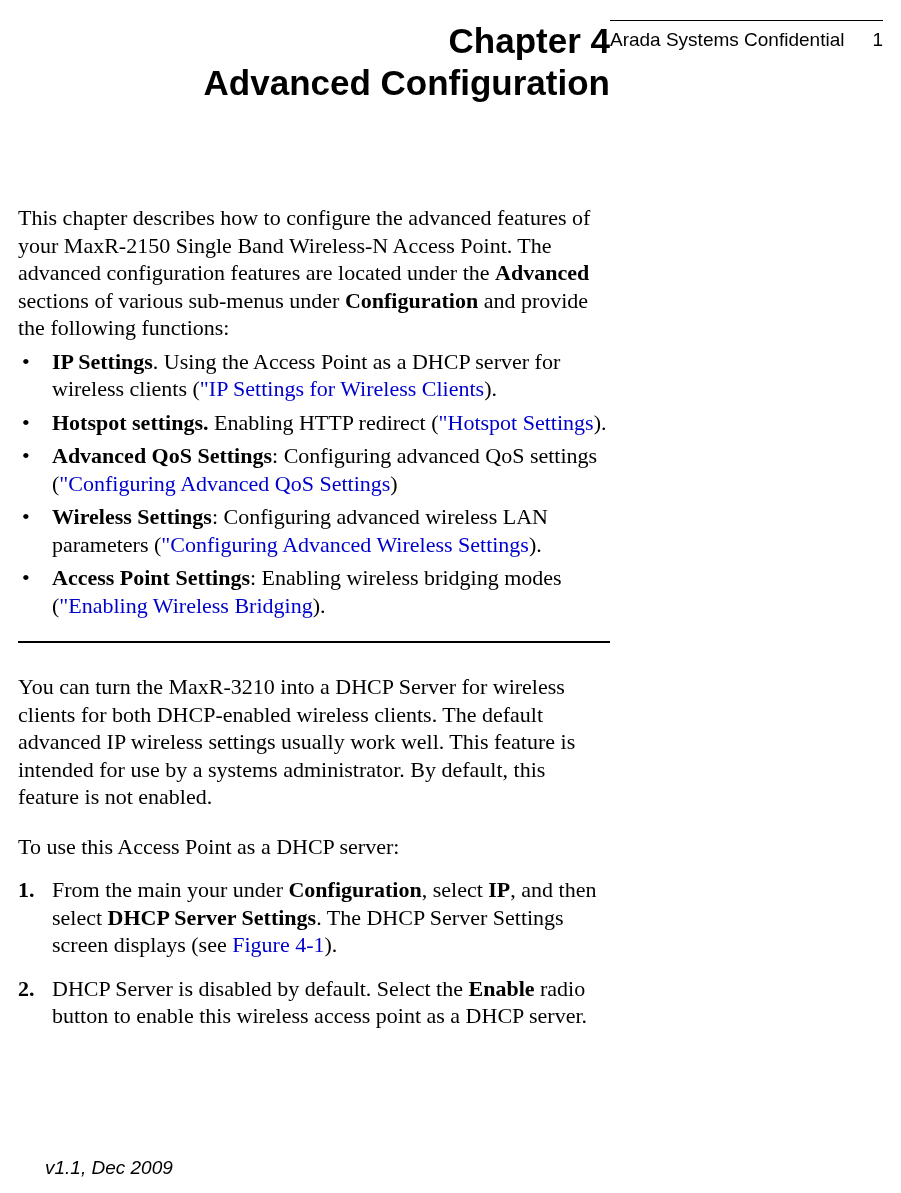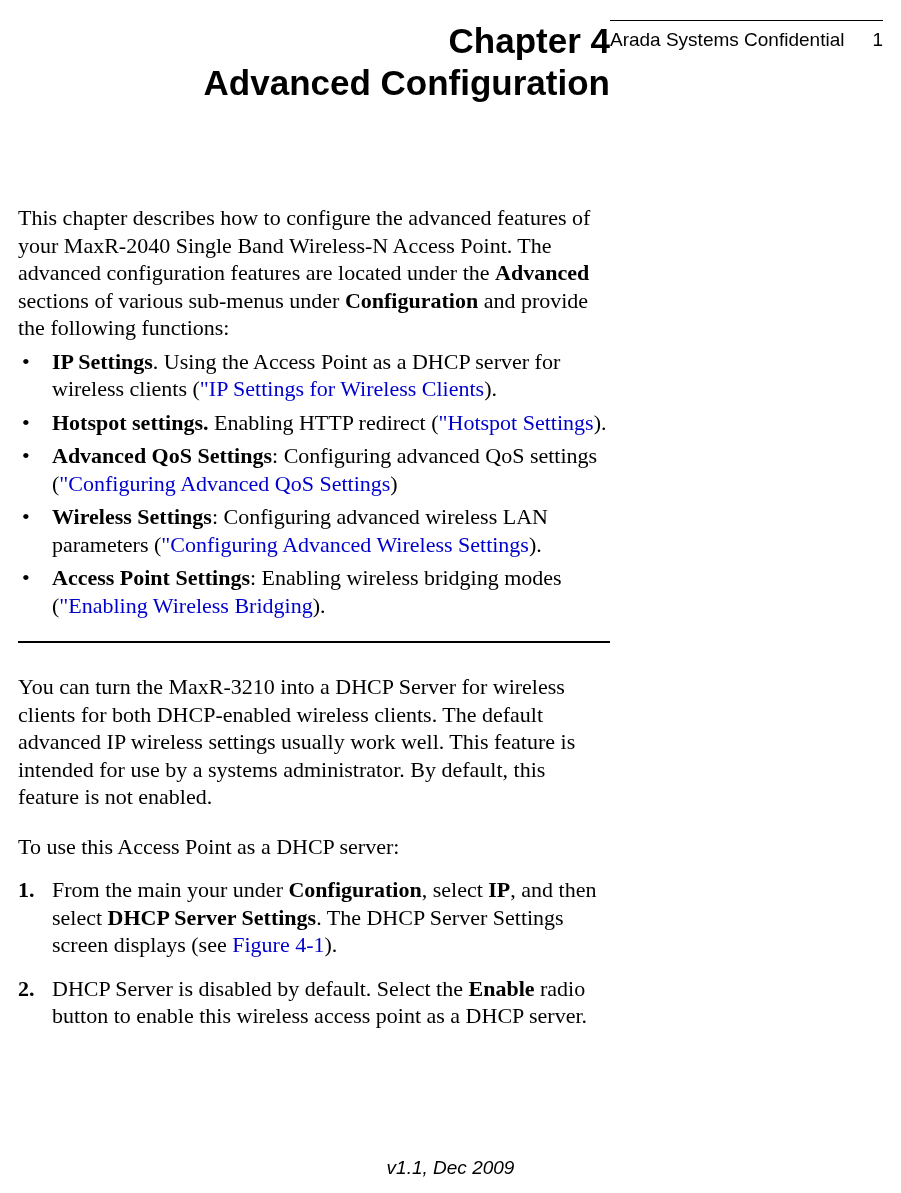--- a/index.html
+++ b/index.html
@@ -99,39 +99,40 @@
     font-size: 19px;
     display: flex;
     justify-content: space-between;
     align-items: baseline;
     gap: 28px;
   }
   .footer-center {
     position: absolute;
     left: 0;
     right: 0;
-    text-align: center;
+    text-align: left;
     font-family: Arial, Helvetica, sans-serif;
     font-style: italic;
     font-size: 19px;
     bottom: 14px;
+    padding-left: 45px;
   }
 </style>
 </head>
 <body>
 
 <div class="page">
   <div class="content">
     <div class="chapter-title">
       <div>Chapter 4</div>
       <div>Advanced Configuration</div>
     </div>
 
     <p class="intro">
-      <span>This chapter describes how to configure the advanced features of your MaxR-2040 Single Band Wireless-N Access Point. The advanced configuration features are located under the </span><span class="bold">Advanced</span><span> sections of various sub-menus under </span><span class="bold">Configuration</span><span> and provide the following functions:</span>
+      <span>This chapter describes how to configure the advanced features of your MaxR-2150 Single Band Wireless-N Access Point. The advanced configuration features are located under the </span><span class="bold">Advanced</span><span> sections of various sub-menus under </span><span class="bold">Configuration</span><span> and provide the following functions:</span>
     </p>
 
     <ul class="bullet-list">
       <li>
         <span class="bold">IP Settings</span><span>. Using the Access Point as a DHCP server for wireless clients (</span><span class="link">"IP Settings for Wireless Clients</span><span>).</span>
       </li>
       <li>
         <span class="bold">Hotspot settings.</span><span> Enabling HTTP redirect (</span><span class="link">"Hotspot Settings</span><span>).</span>
       </li>
       <li>

